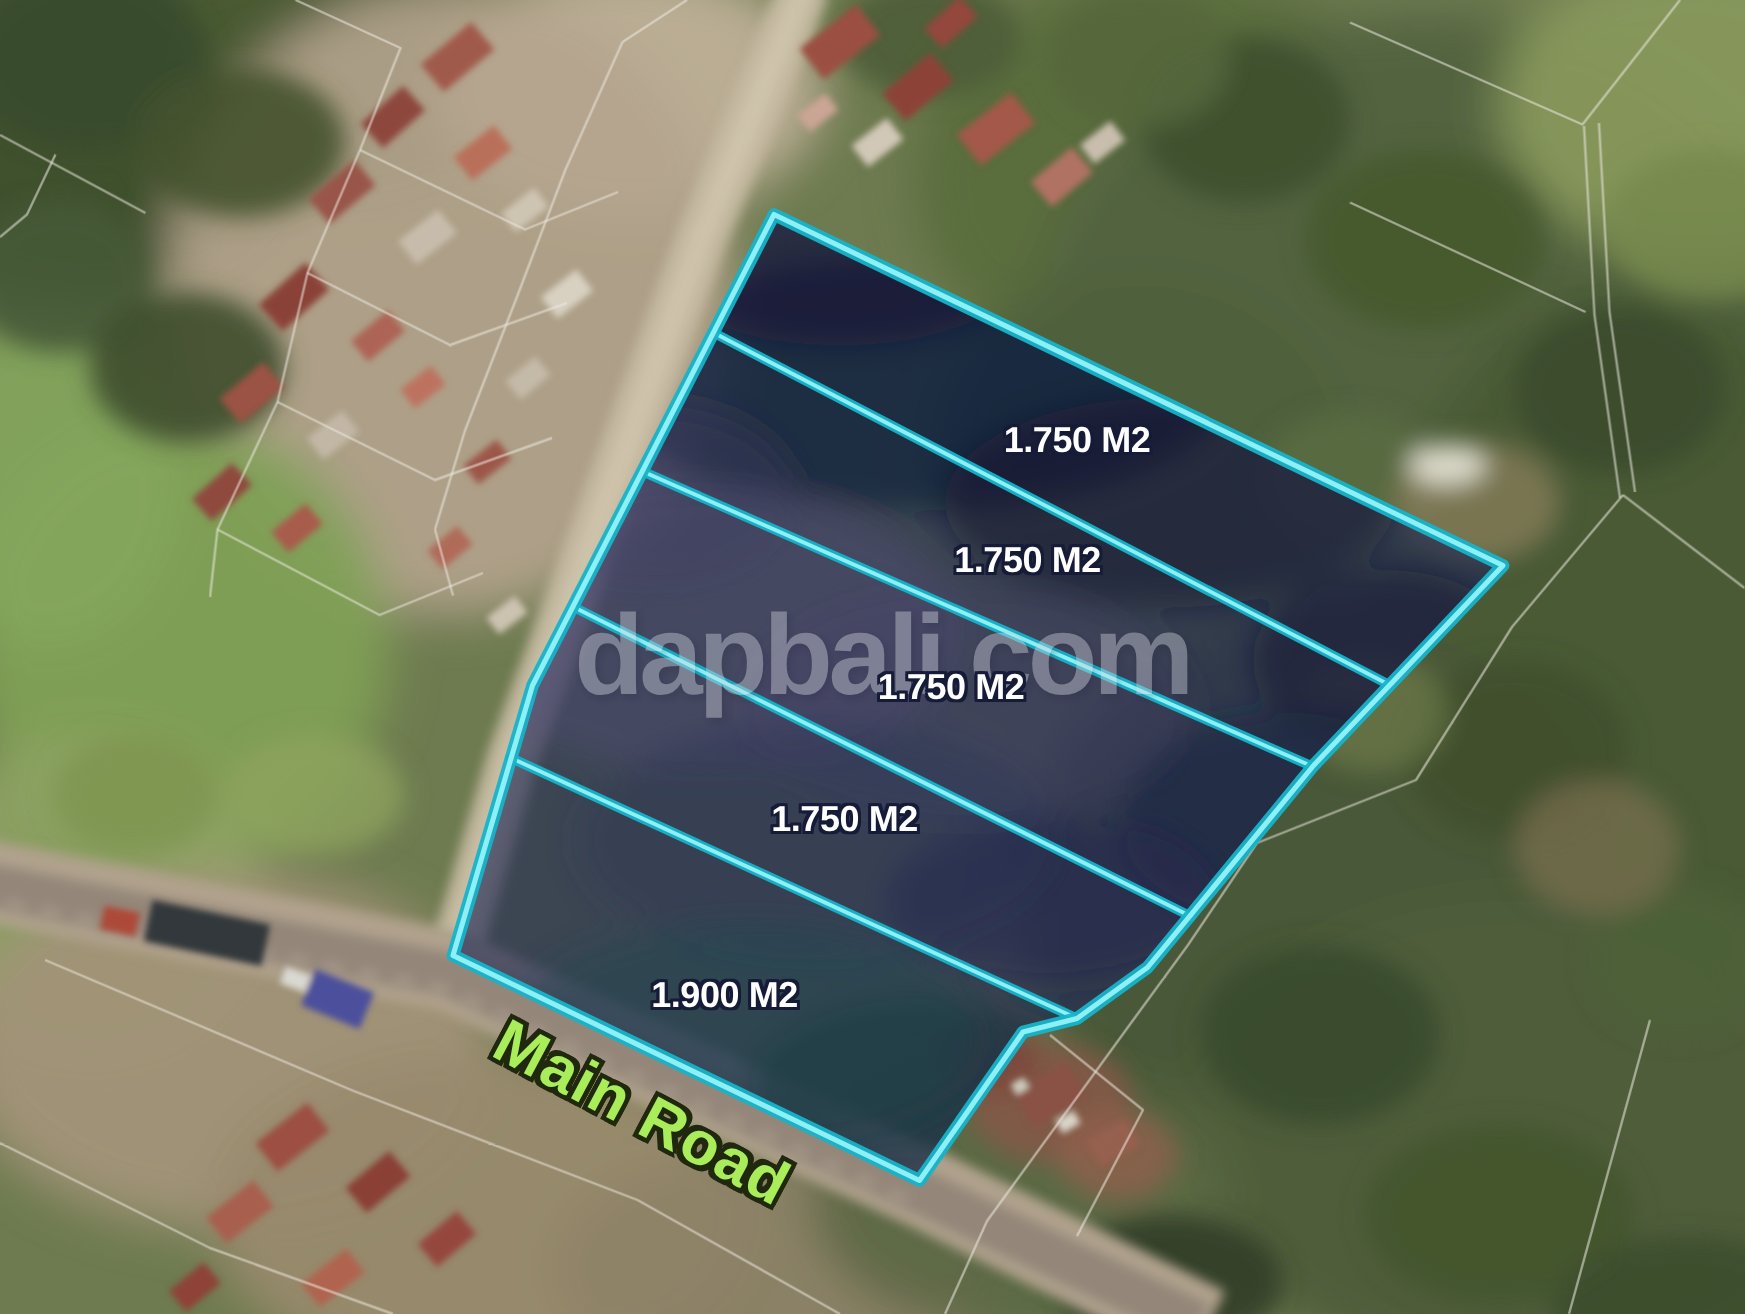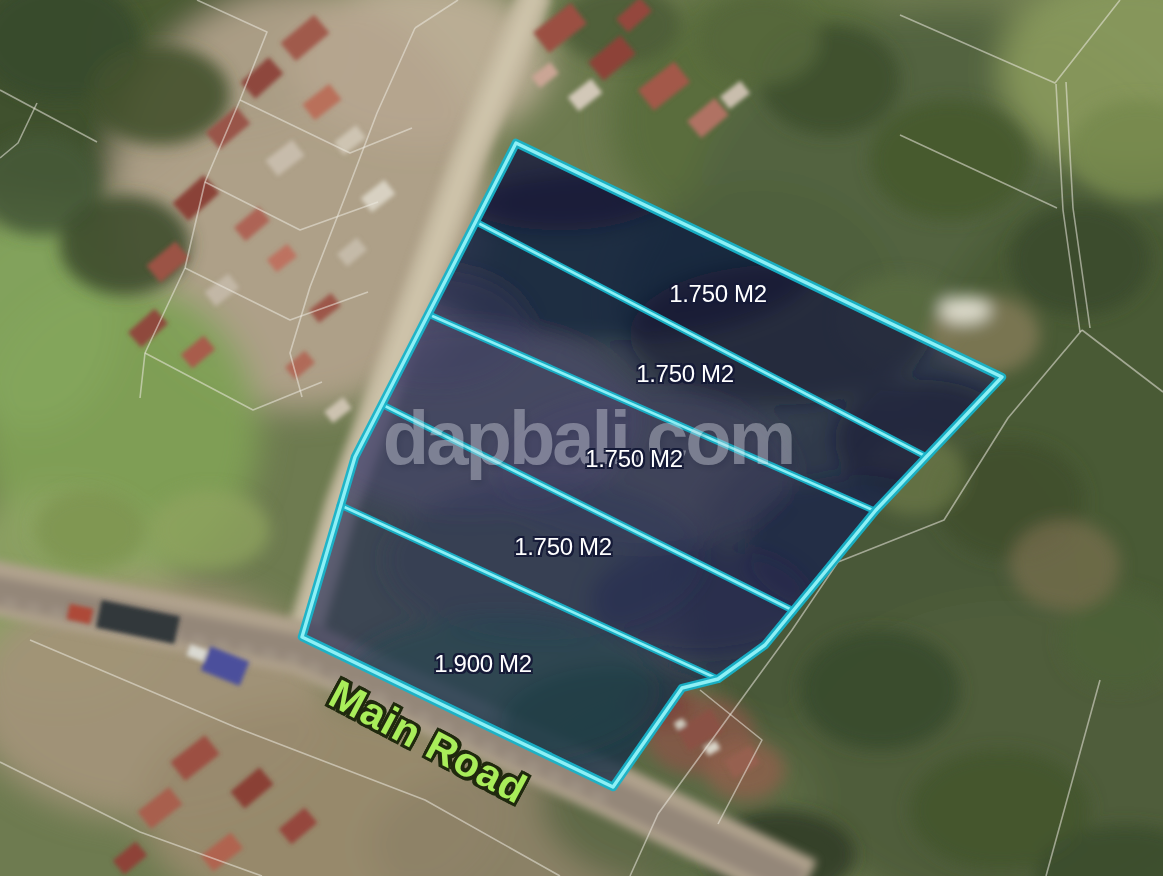--- a/index.html
+++ b/index.html
@@ -8,21 +8,21 @@
   svg{position:absolute;left:0;top:0;}
   .cad{fill:none;stroke:#ece9e0;stroke-width:1.6;opacity:.55;stroke-linejoin:round;}
   .b-casing{stroke:var(--bcase,#17b3c9);stroke-width:8.5;fill:none;
             stroke-linejoin:round;stroke-linecap:round;opacity:.95;}
   .b-core{stroke:var(--bcore,#8df0f6);stroke-width:3.4;fill:none;
           stroke-linejoin:round;stroke-linecap:round;}
   .b-casing.thin{stroke-width:6.5;}
   .b-core.thin{stroke-width:2.6;}
   .overlay-fill{fill:#232a55;opacity:.66;}
   .area-label{position:absolute;transform:translate(-50%,-50%);
-    color:var(--albl,#fff);font-size:24px;font-weight:normal;letter-spacing:-.3px;white-space:nowrap;
+    color:var(--albl,#fff);font-size:24px;font-weight:bold;letter-spacing:-.3px;white-space:nowrap;
     text-shadow:-2px -2px 0 var(--aout,#161b38),2px -2px 0 var(--aout,#161b38),
                 -2px 2px 0 var(--aout,#161b38),2px 2px 0 var(--aout,#161b38),
                 -2px 0 0 var(--aout,#161b38),2px 0 0 var(--aout,#161b38),
                 0 -2px 0 var(--aout,#161b38),0 2px 0 var(--aout,#161b38);}
   .road-label{position:absolute;left:428px;top:742px;
     transform:translate(-50%,-50%) rotate(28deg);
     color:var(--rlbl,#a9ed5a);font-size:41px;font-weight:bold;letter-spacing:1px;white-space:nowrap;
     text-shadow:-3px -3px 0 var(--rout,#20290e),3px -3px 0 var(--rout,#20290e),
                 -3px 3px 0 var(--rout,#20290e),3px 3px 0 var(--rout,#20290e),
                 -3px 0 0 var(--rout,#20290e),3px 0 0 var(--rout,#20290e),

